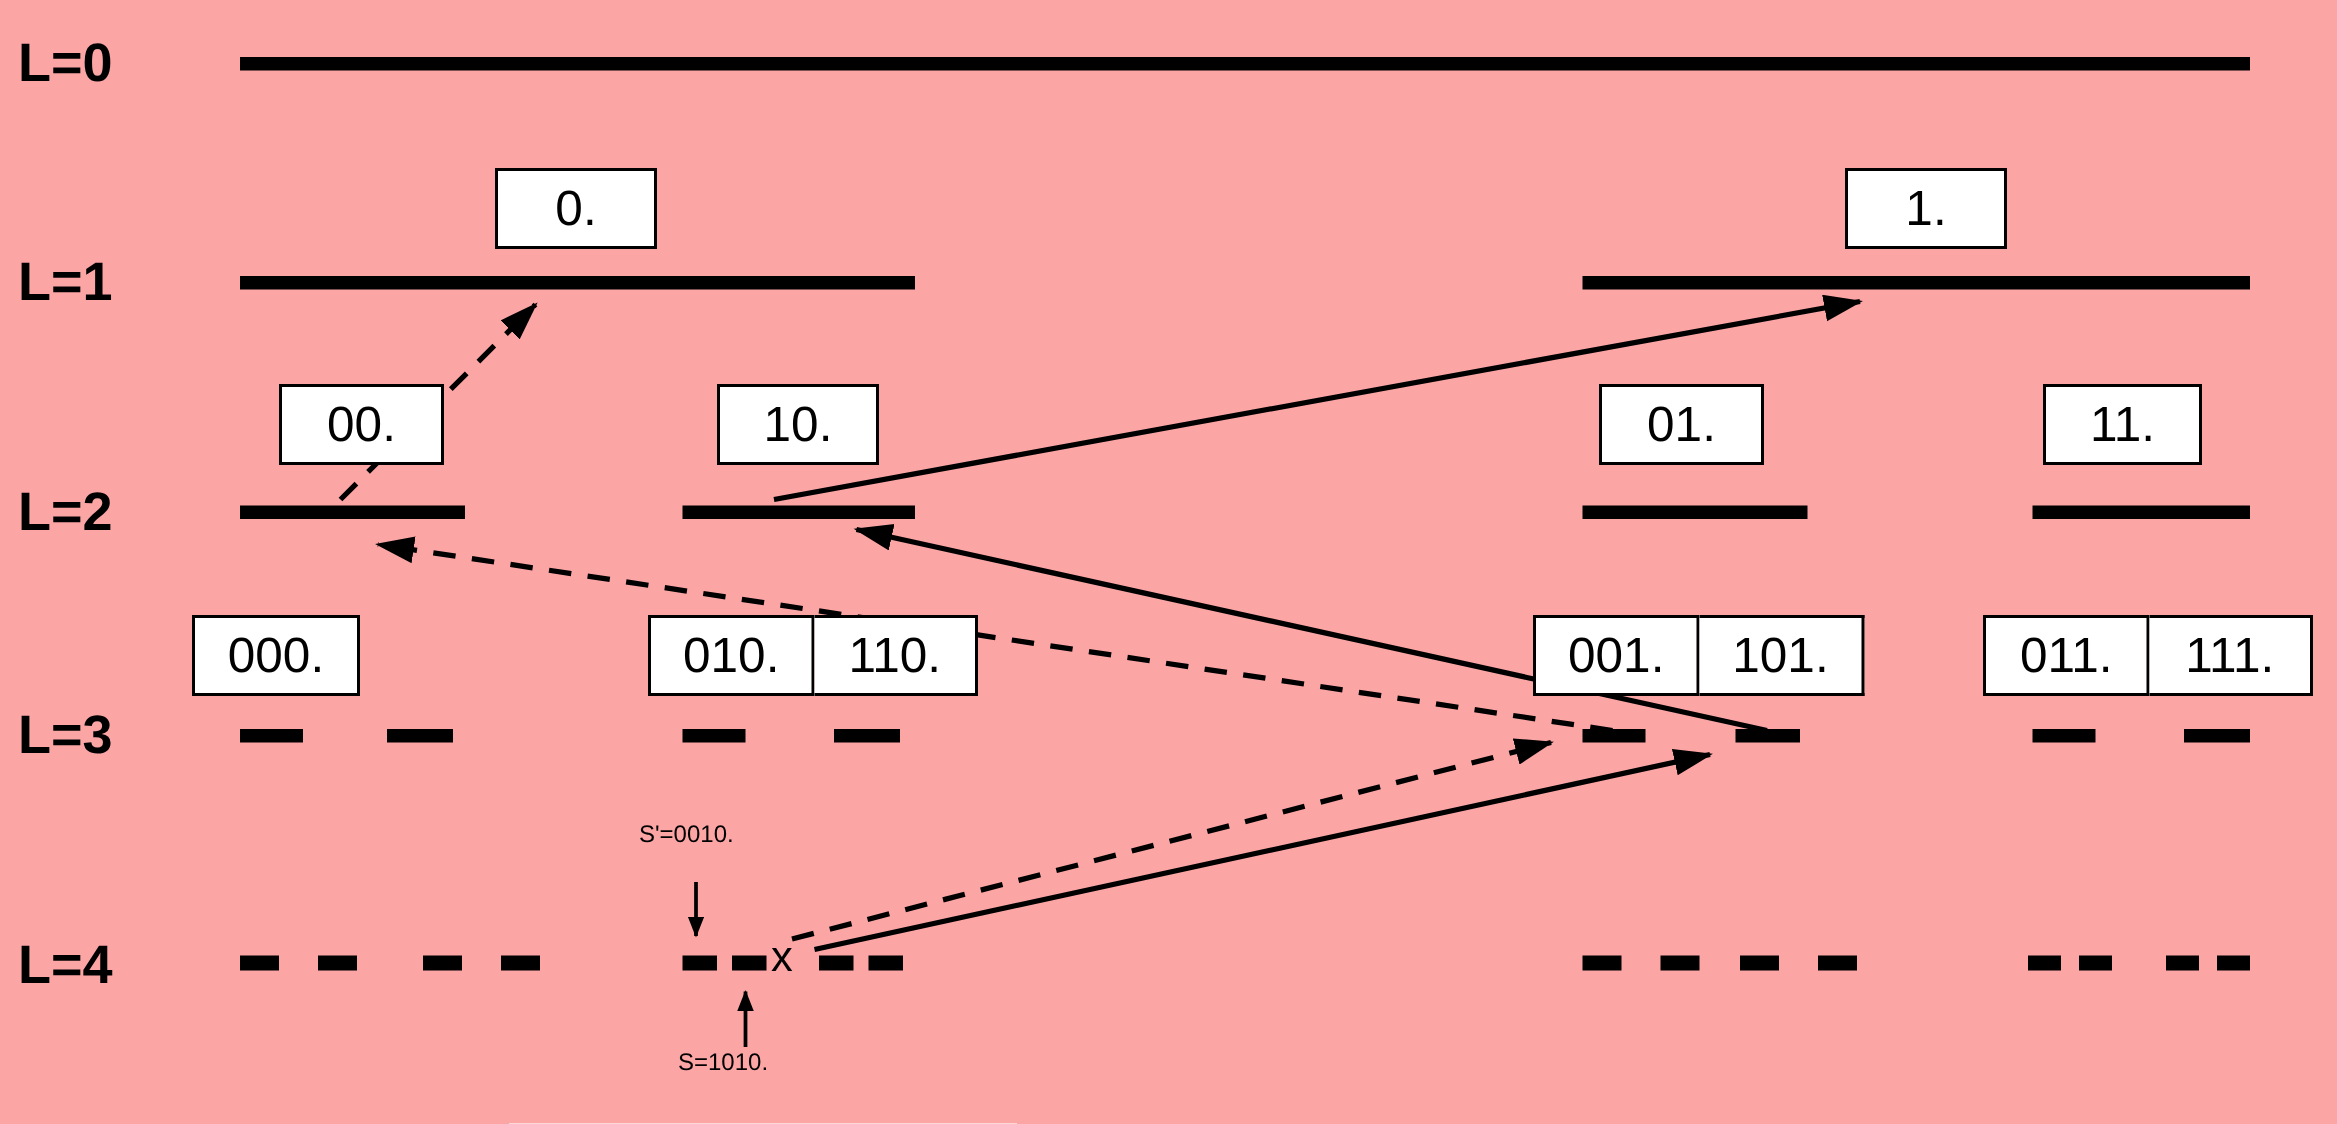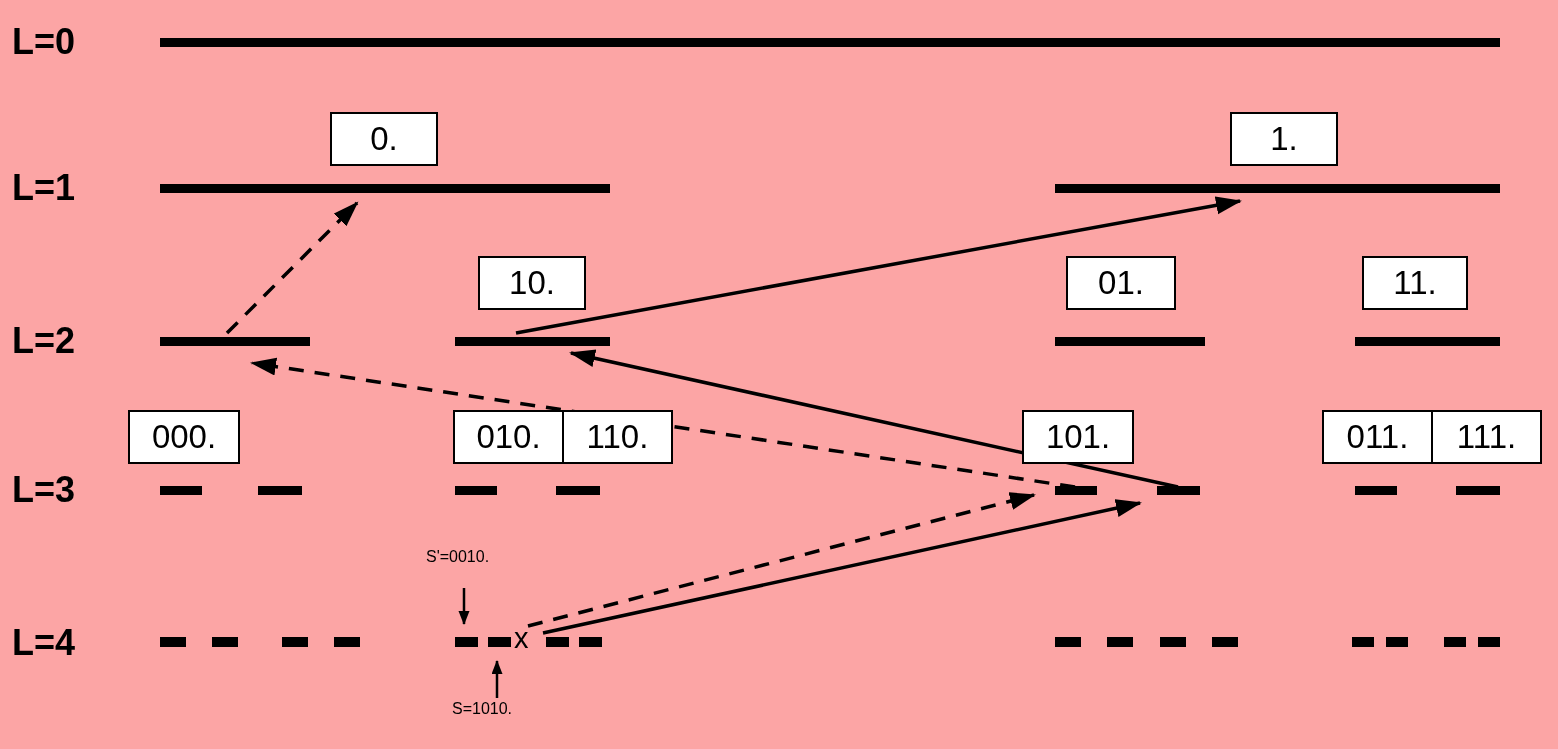--- a/index.html
+++ b/index.html
@@ -142,44 +142,50 @@
     <line x1="497" y1="698" x2="497" y2="661" stroke="#000" stroke-width="2.5" marker-end="url(#arrow-sm)"></line>
   </svg>
 
   <div class="nodebox" style="left:330px;top:112px;width:104px;height:50px">
       <span>0.</span>
     </div>
   <div class="nodebox" style="left:1230px;top:112px;width:104px;height:50px">
       <span>1.</span>
     </div>
 
+  <div class="nodebox" style="left:186px;top:256px;width:106px;height:50px">
+      <span>00.</span>
+    </div>
   <div class="nodebox" style="left:478px;top:256px;width:104px;height:50px">
       <span>10.</span>
     </div>
   <div class="nodebox" style="left:1066px;top:256px;width:106px;height:50px">
       <span>01.</span>
     </div>
   <div class="nodebox" style="left:1362px;top:256px;width:102px;height:50px">
       <span>11.</span>
     </div>
 
   <div class="pairbox" style="left:128px;top:410px">
     <div class="cell" style="width:108px;height:50px">
         <span>000.</span>
       </div>
   </div>
-  <div class="pairbox" style="left:453px;top:410px">
+  <div class="pairbox" style="left:432px;top:410px">
     <div class="cell" style="width:107px;height:50px">
         <span>010.</span>
       </div>
     <div class="cell" style="width:107px;height:50px">
         <span>110.</span>
       </div>
   </div>
   <div class="pairbox" style="left:1022px;top:410px">
+    <div class="cell" style="width:107px;height:50px">
+        <span>001.</span>
+      </div>
     <div class="cell" style="width:108px;height:50px">
         <span>101.</span>
       </div>
   </div>
   <div class="pairbox" style="left:1322px;top:410px">
     <div class="cell" style="width:107px;height:50px">
         <span>011.</span>
       </div>
     <div class="cell" style="width:107px;height:50px">
         <span>111.</span>

